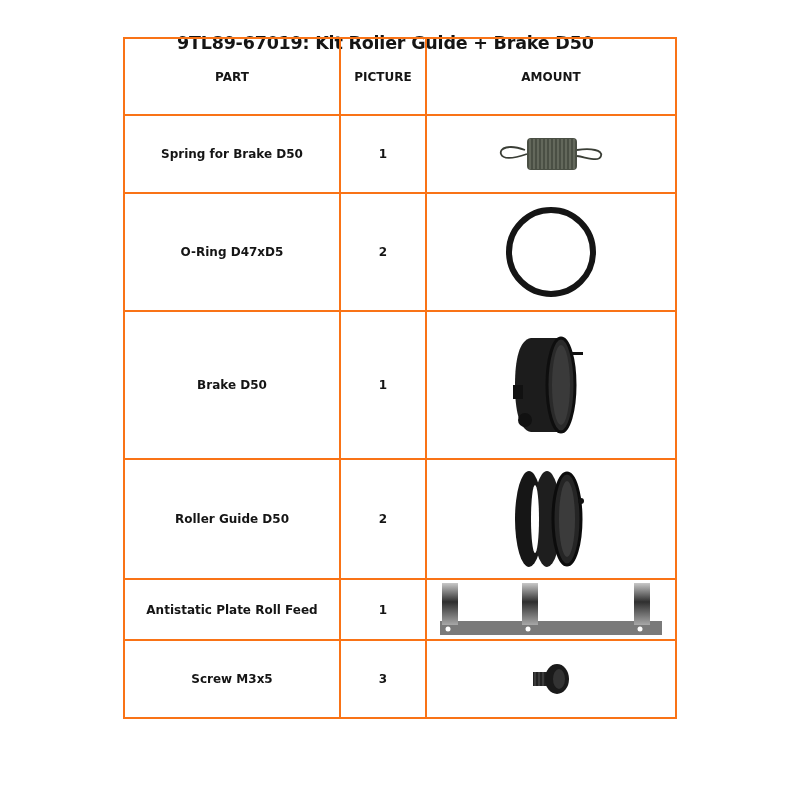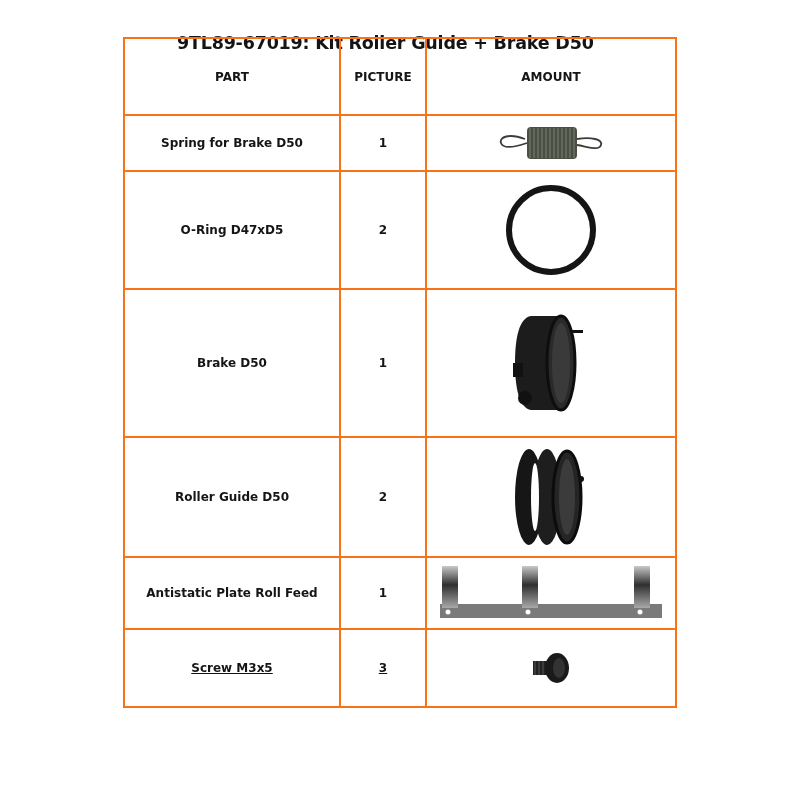--- a/index.html
+++ b/index.html
@@ -28,21 +28,21 @@
       <col class="c2">
       <col class="c3">
     </colgroup>
   <tbody>
       <tr style="height:77px;">
     <th>PART</th>
     <th>PICTURE</th>
     <th>AMOUNT</th>
   </tr>
 
-  <tr style="height:56px;padding-left:16px;">
+  <tr style="height:78px;padding-left:16px;">
     <td>Spring for Brake D50</td>
     <td>1</td>
     <td>
       <div class="pic">
         <svg width="104" height="40" viewBox="0 0 104 40">
           <path d="M26 16 C10 10 0 14 2 20 C4 26 16 24 28 20" fill="none" stroke="#3a3e36" stroke-width="1.8"></path>
           <path d="M78 16 C92 14 104 16 102 22 C100 28 90 24 78 22" fill="none" stroke="#3a3e36" stroke-width="1.8"></path>
           <rect x="28" y="4" width="50" height="32" rx="4" fill="#4a4f44"></rect>
           <g stroke="#8a8f80" stroke-width="0.8">
             <line x1="31" y1="5" x2="31" y2="35"></line>
@@ -102,21 +102,21 @@
           <ellipse cx="36" cy="52" rx="14" ry="48" fill="#1e1e1e"></ellipse>
           <ellipse cx="56" cy="52" rx="14" ry="46" fill="#252525" stroke="#0c0c0c" stroke-width="3"></ellipse>
           <ellipse cx="56" cy="52" rx="8" ry="38" fill="#3b3b3b"></ellipse>
           <ellipse cx="24" cy="52" rx="4" ry="34" fill="#ffffff"></ellipse>
           <circle cx="70" cy="34" r="3" fill="#111"></circle>
         </svg>
       </div>
     </td>
   </tr>
 
-  <tr style="height:72px;">
+  <tr style="height:61px;">
     <td>Antistatic Plate Roll Feed</td>
     <td>1</td>
     <td>
       <div class="pic">
         <svg width="226" height="58" viewBox="0 0 226 58">
           <defs>
             <linearGradient id="metal" x1="0" y1="0" x2="0" y2="1">
               <stop offset="0" stop-color="#c8c8c8"></stop>
               <stop offset="0.45" stop-color="#2f2f2f"></stop>
               <stop offset="1" stop-color="#a8a8a8"></stop>
@@ -127,21 +127,21 @@
           <rect x="84" y="2" width="16" height="42" fill="url(#metal)"></rect>
           <rect x="196" y="2" width="16" height="42" fill="url(#metal)"></rect>
           <circle cx="10" cy="48" r="2.5" fill="#fff"></circle>
           <circle cx="90" cy="48" r="2.5" fill="#fff"></circle>
           <circle cx="202" cy="48" r="2.5" fill="#fff"></circle>
         </svg>
       </div>
     </td>
   </tr>
 
-  <tr style="height:78px;text-decoration:underline;">
+  <tr style="height:78px;">
     <td>Screw M3x5</td>
     <td>3</td>
     <td>
       <div class="pic">
         <svg width="44" height="40" viewBox="0 0 44 40">
           <rect x="4" y="13" width="14" height="14" fill="#222"></rect>
           <g stroke="#555" stroke-width="1">
                 <line x1="6" y1="13" x2="6" y2="27"></line>
                 <line x1="10" y1="13" x2="10" y2="27"></line>
                 <line x1="14" y1="13" x2="14" y2="27"></line>

